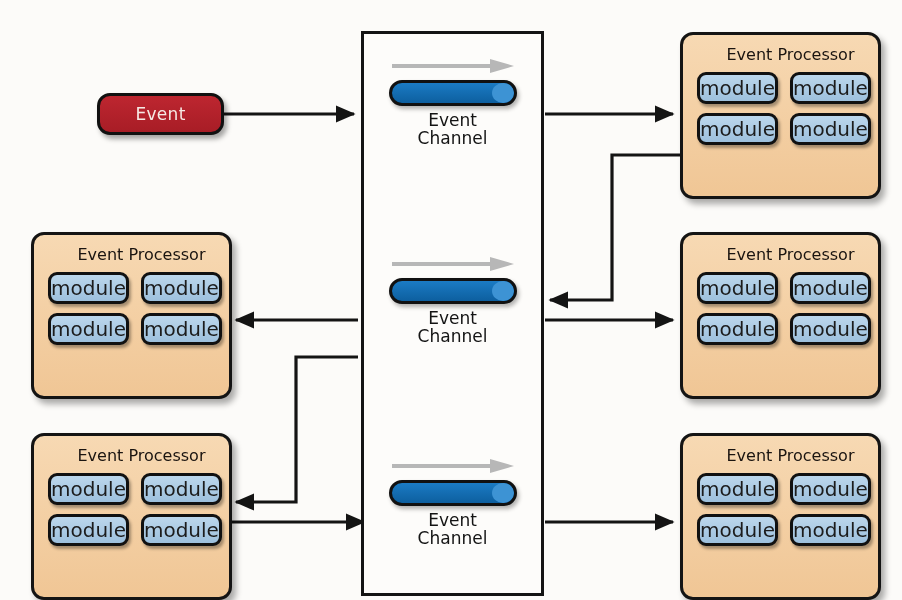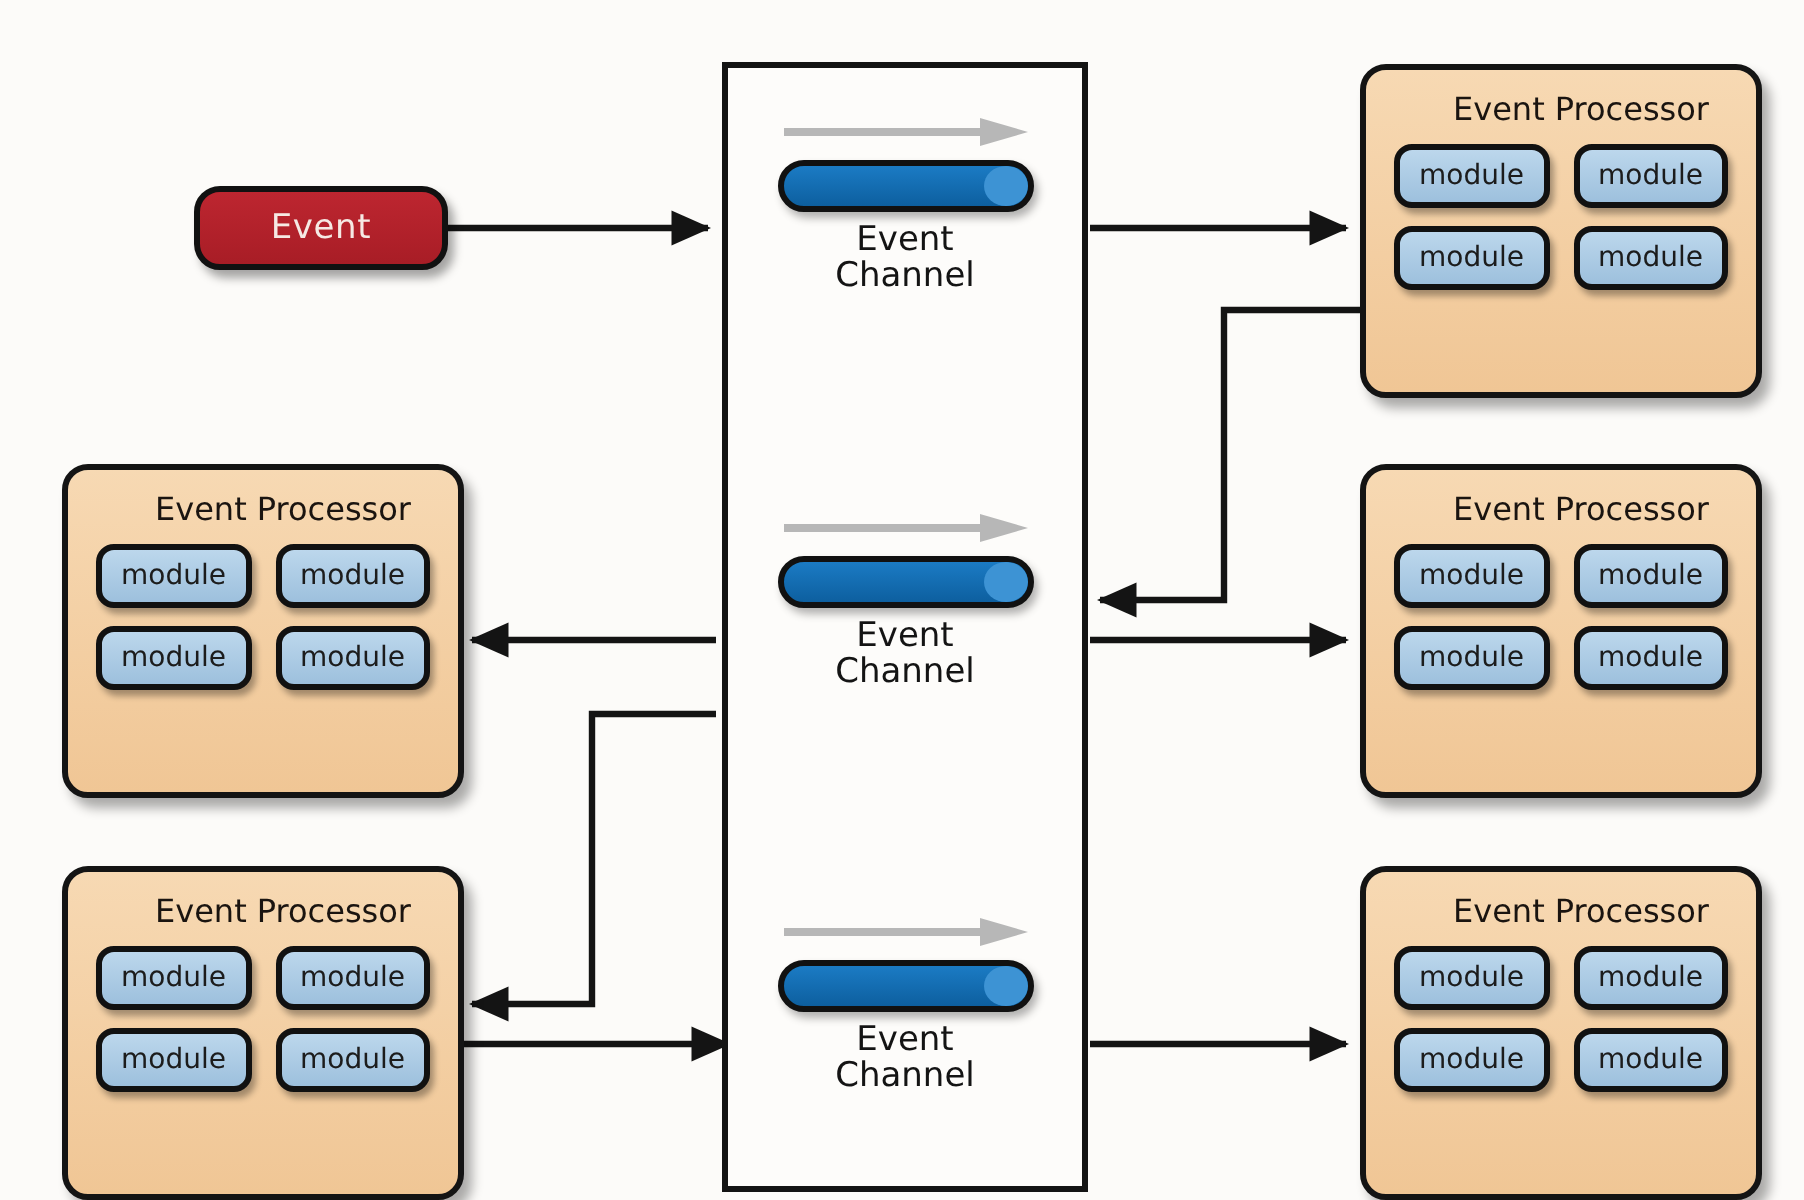--- a/index.html
+++ b/index.html
@@ -117,21 +117,21 @@
     box-sizing: border-box;
     height: 32px;
     background: #a9c9e3;
     background-image: linear-gradient(to bottom, #bcd7ec 0%, #9dc0dd 100%);
     border: 3px solid #111111;
     border-radius: 9px;
     box-shadow: 2px 3px 3px rgba(0,0,0,0.33);
     display: flex;
     align-items: center;
     justify-content: center;
-    font-size: 14px;
+    font-size: 20px;
     color: #1c1c1c;
   }
 </style>
 </head>
 <body>
 
 <div id="canvas">
 
   <svg id="wires" viewBox="0 0 902 600" width="902" height="600">
     <defs>

